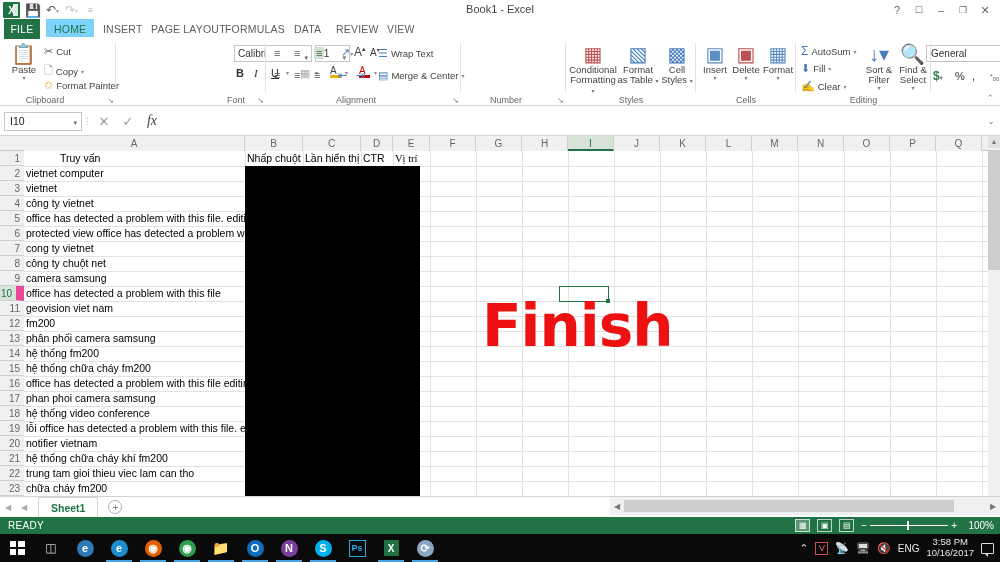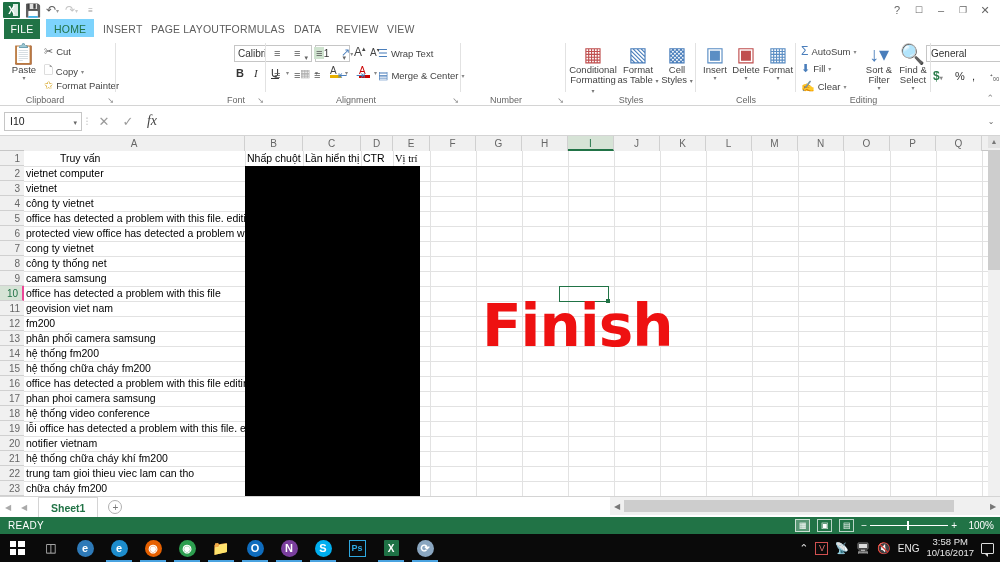--- a/index.html
+++ b/index.html
@@ -161,21 +161,21 @@
 
   .rowhdr {
     position: absolute; left: 0; top: 15px; width: 24px; height: 345px;
     background: #f0f0f0; border-right: 1px solid #c6c6c6;
   }
   .rh {
     position: absolute; left: 0; width: 24px; height: 15px; line-height: 15px;
     text-align: right; padding-right: 4px; font-size: 10px; color: #666;
     border-bottom: 1px solid #d0d0d0; background: #f0f0f0;
   }
-  .rh.sel { background: #d6e3d6; color: #217346; border-right: 2px solid #ec4899; }
+  .rh.sel { background: #d6e3d6; color: #217346; border-right: 8px solid #ec4899; }
 
   .cells { position: absolute; left: 24px; top: 15px; width: 976px; height: 345px; overflow: hidden; }
   .vline { position: absolute; top: 0; height: 345px; width: 1px; background: #e2e2e2; }
   .hline { position: absolute; left: 0; width: 976px; height: 1px; background: #e2e2e2; }
   .cell {
     position: absolute; height: 15px; line-height: 15px;
     font-size: 10.5px; color: #000; white-space: nowrap; overflow: hidden;
     padding-left: 2px;
   }
   .redact {
@@ -302,20 +302,21 @@
           <span style="font-size:6px;color:#999">▾</span>
         </div>
       <div class="qat-ico">
           <span style="color:#c4c4c4">↷</span>
           <span style="font-size:6px;color:#ccc">▾</span>
         </div>
       <div class="qat-ico" style="font-size:8px;color:#999">
           <span>≡</span>
         </div>
     </div>
+    <div class="win-title">Book1 - Excel</div>
     <div class="win-btns">
       <div class="win-btn">?</div>
       <div class="win-btn" style="font-size:9px">☐</div>
       <div class="win-btn">–</div>
       <div class="win-btn" style="font-size:9px">❐</div>
       <div class="win-btn">✕</div>
     </div>
     <div class="signin">Sign in</div>
   </div>
 
@@ -594,21 +595,21 @@
           <div class="hline" style="top: 330px;"></div>
         </div>
       <div id="cellvalues">
           <div class="cell" style="left: 0px; top: 0px; width: 260px; padding-left: 36px;">Truy vấn</div>
           <div class="cell" style="left: 0px; top: 15px; width: 260px;">vietnet computer</div>
           <div class="cell" style="left: 0px; top: 30px; width: 260px;">vietnet</div>
           <div class="cell" style="left: 0px; top: 45px; width: 260px;">công ty vietnet</div>
           <div class="cell" style="left: 0px; top: 60px; width: 260px;">office has detected a problem with this file. editing</div>
           <div class="cell" style="left: 0px; top: 75px; width: 260px;">protected view office has detected a problem with</div>
           <div class="cell" style="left: 0px; top: 90px; width: 260px;">cong ty vietnet</div>
-          <div class="cell" style="left: 0px; top: 105px; width: 260px;">công ty thống net</div>
+          <div class="cell" style="left: 0px; top: 105px; width: 260px;">công ty chuột net</div>
           <div class="cell" style="left: 0px; top: 120px; width: 260px;">camera samsung</div>
           <div class="cell" style="left: 0px; top: 135px; width: 260px;">office has detected a problem with this file</div>
           <div class="cell" style="left: 0px; top: 150px; width: 260px;">geovision viet nam</div>
           <div class="cell" style="left: 0px; top: 165px; width: 260px;">fm200</div>
           <div class="cell" style="left: 0px; top: 180px; width: 260px;">phân phối camera samsung</div>
           <div class="cell" style="left: 0px; top: 195px; width: 260px;">hệ thống fm200</div>
           <div class="cell" style="left: 0px; top: 210px; width: 260px;">hệ thống chữa cháy fm200</div>
           <div class="cell" style="left: 0px; top: 225px; width: 260px;">office has detected a problem with this file editing</div>
           <div class="cell" style="left: 0px; top: 240px; width: 260px;">phan phoi camera samsung</div>
           <div class="cell" style="left: 0px; top: 255px; width: 260px;">hệ thống video conference</div>

